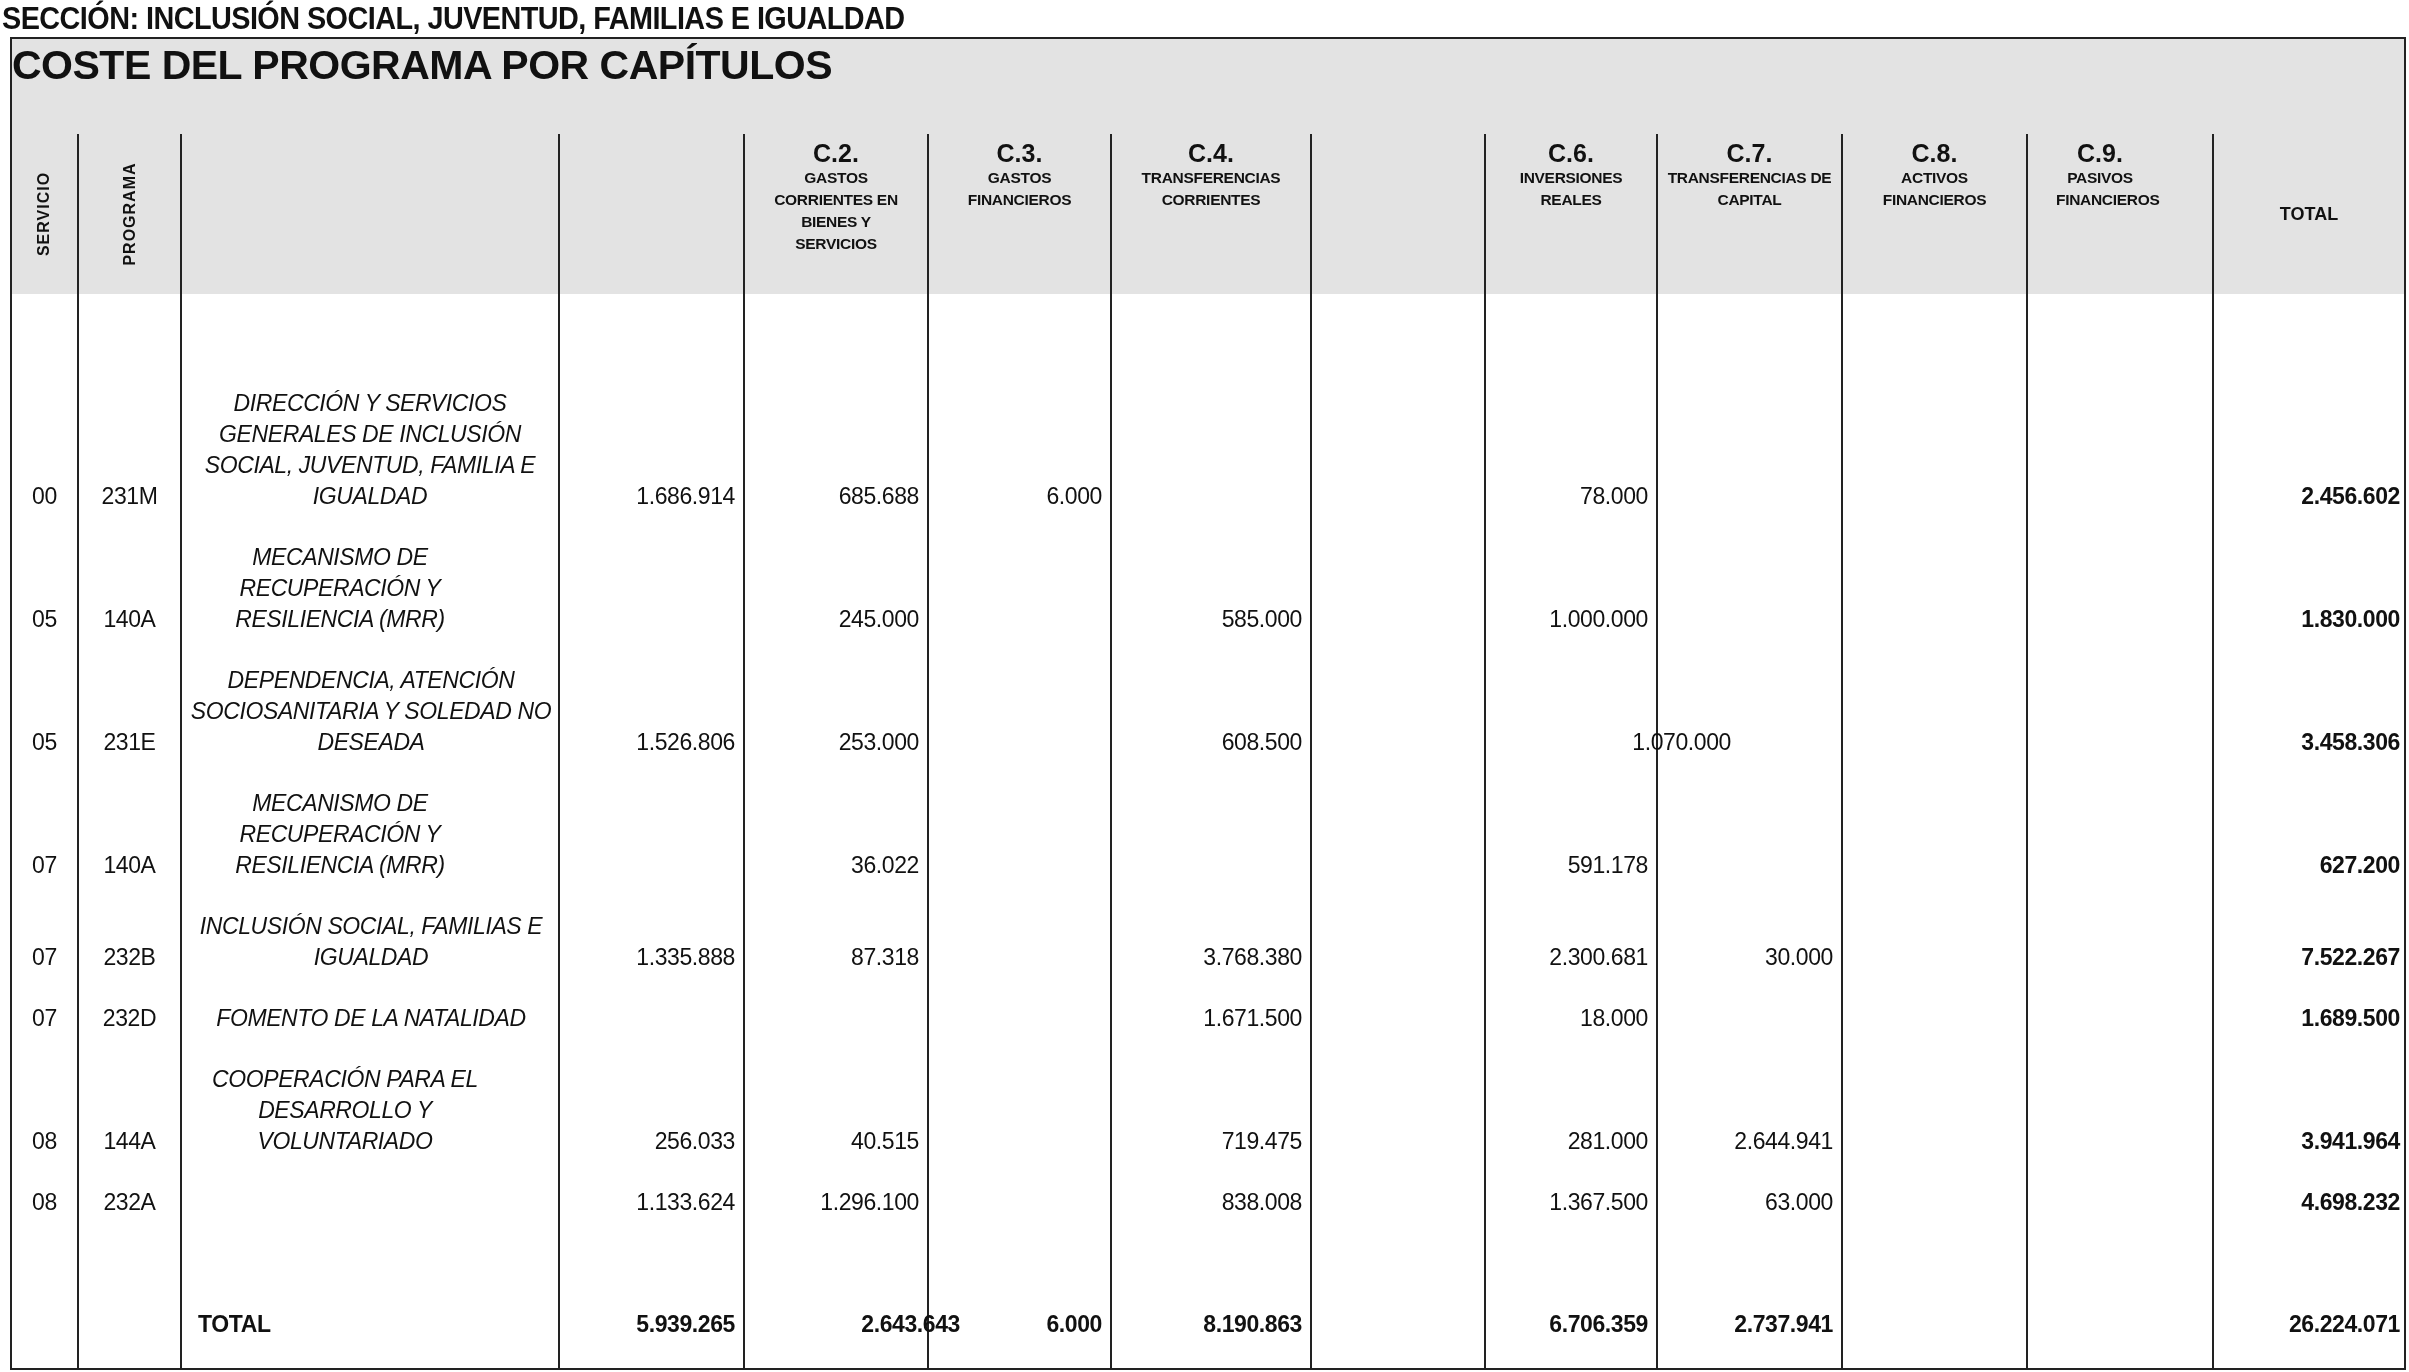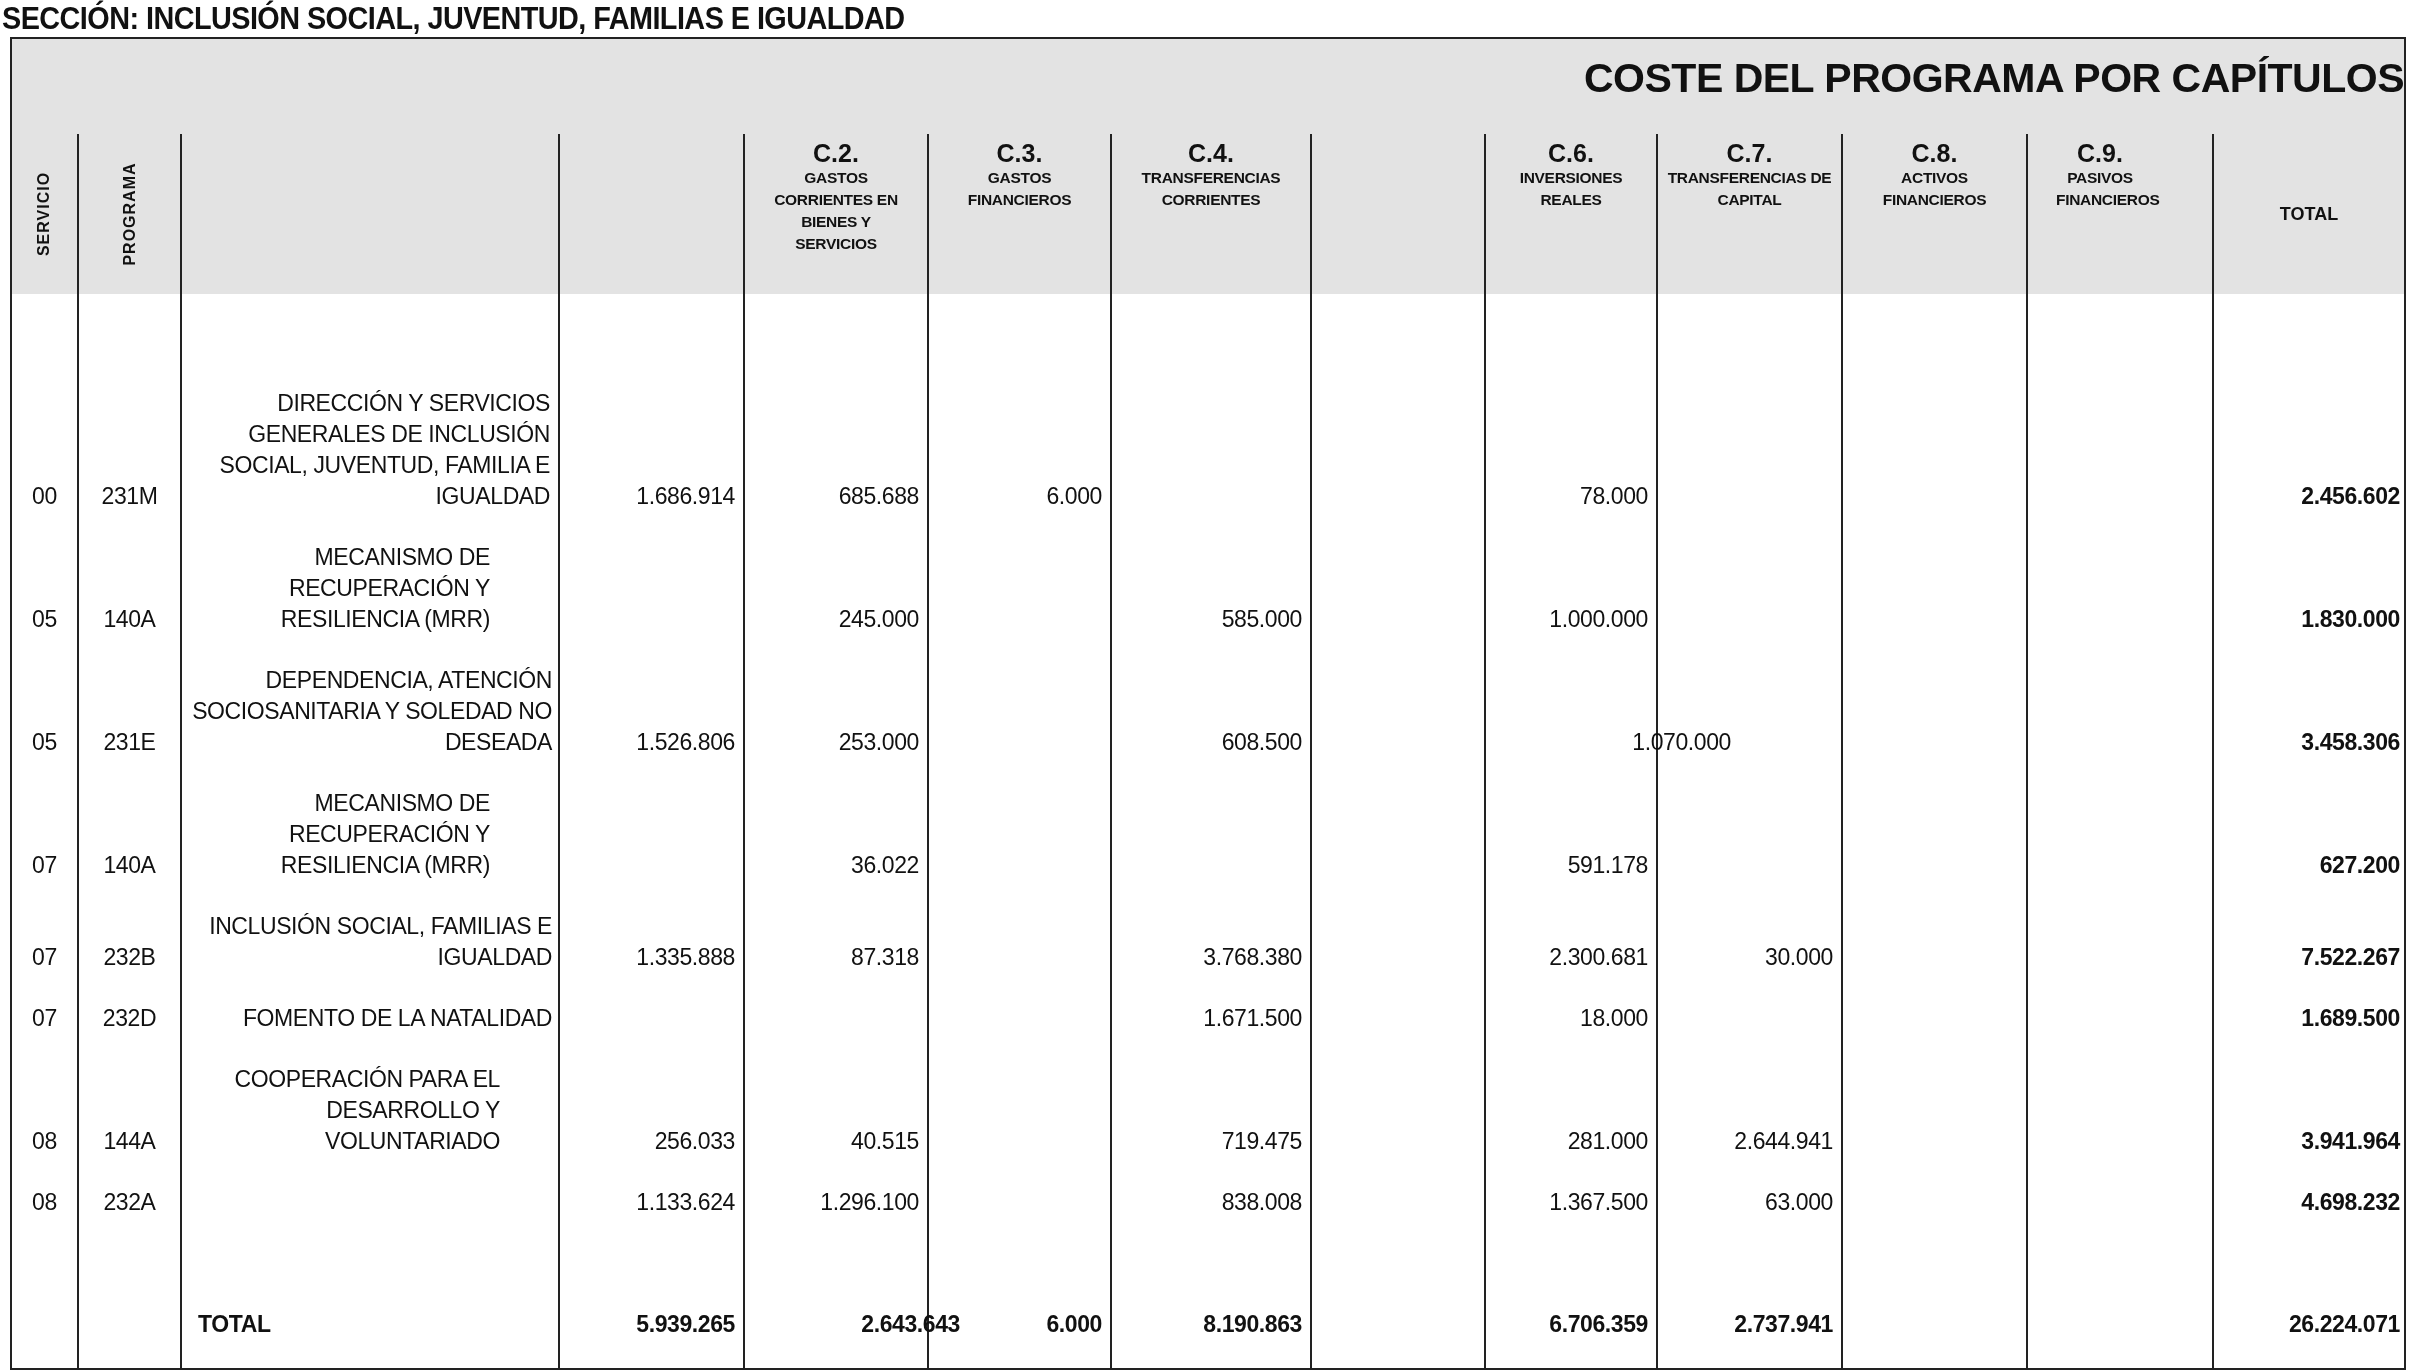--- a/index.html
+++ b/index.html
@@ -42,22 +42,22 @@
       top: 0;
       right: 0;
       height: 95px;
       background: #e3e3e3;
       border-bottom: 1px solid #f2f2f2;
     }
     .main-title {
       position: absolute;
       left: 0;
       right: 0;
-      top: 13px;
-      text-align: right;
+      top: 0;
+      text-align: left;
       font-size: 41px;
       font-weight: bold;
       letter-spacing: -0.5px;
       line-height: 52px;
     }
     .header-band {
       position: absolute;
       left: 0;
       right: 0;
       top: 95px;
@@ -135,21 +135,22 @@
       letter-spacing: -0.4px;
     }
     .cell.num {
       text-align: right;
     }
     .cell.ctr {
       text-align: center;
     }
     .cell.name {
       white-space: normal;
-      text-align: right;
+      text-align: center;
+      font-style: italic;
     }
     .cell.bold {
       font-weight: bold;
     }
   </style>
 </head>
 <body>
 
 <div class="section-title">SECCIÓN: INCLUSIÓN SOCIAL, JUVENTUD, FAMILIAS E IGUALDAD</div>
 

